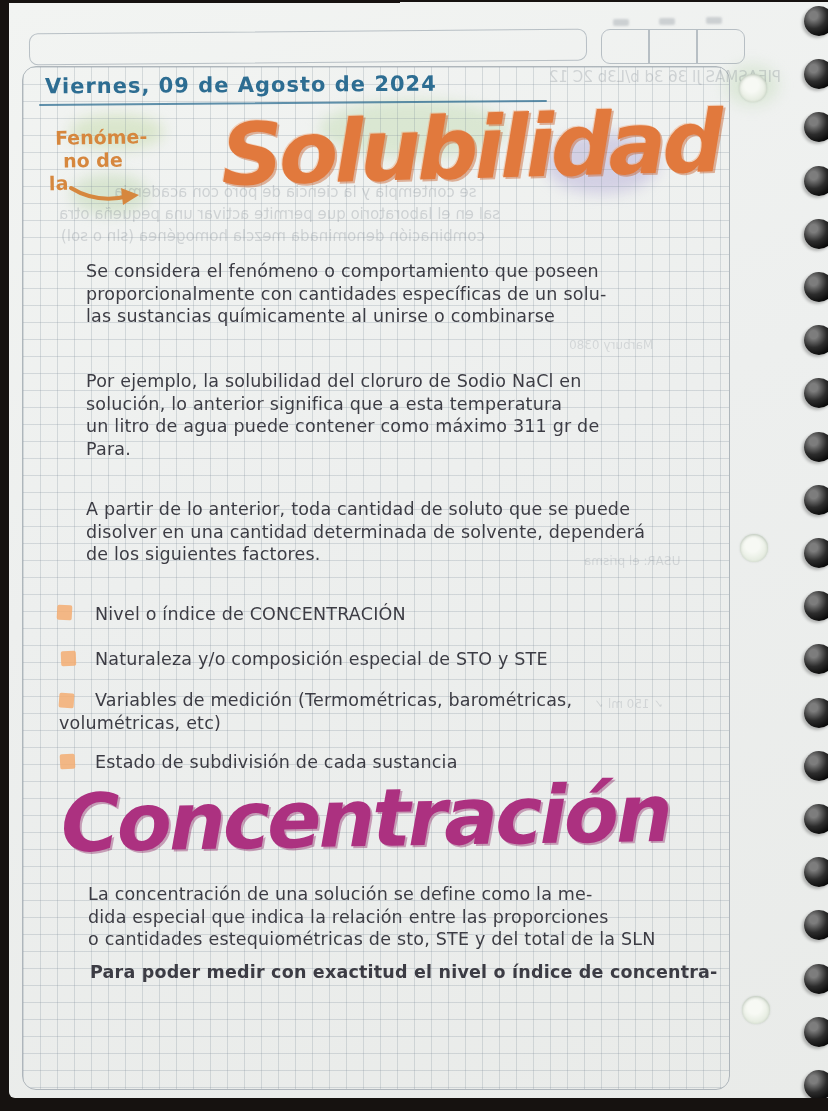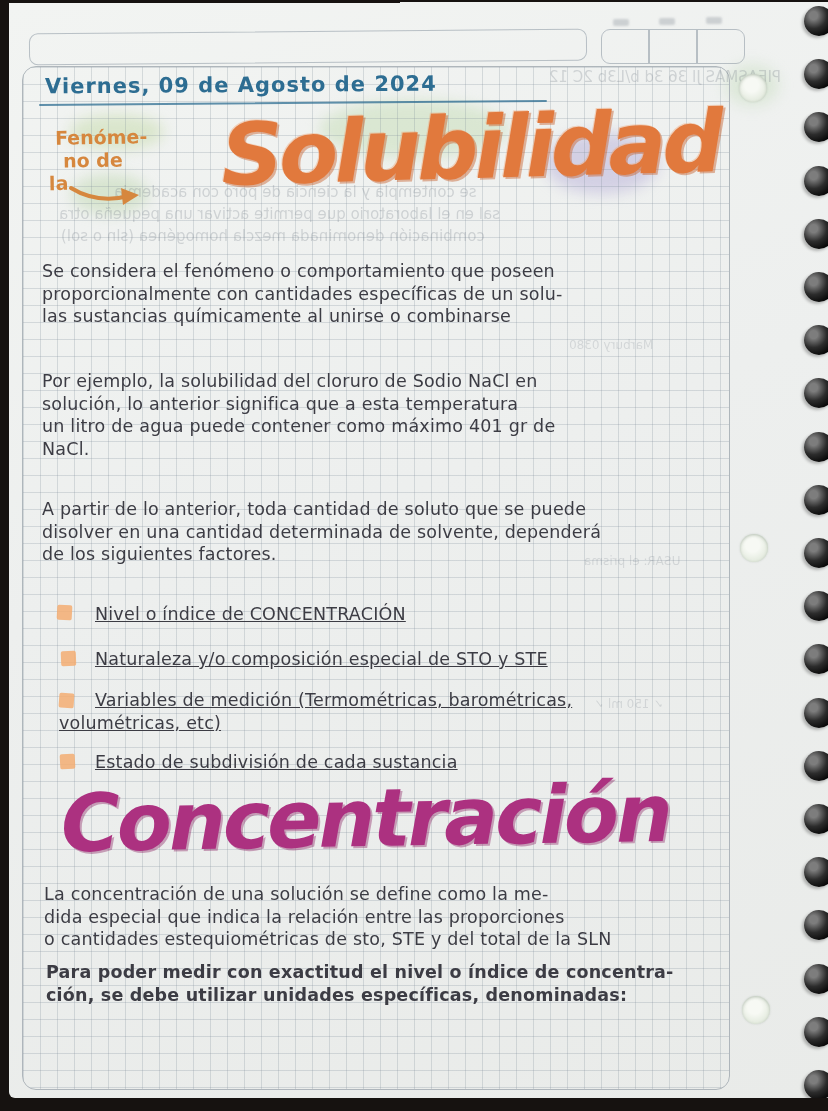--- a/index.html
+++ b/index.html
@@ -16,39 +16,39 @@
   #hdr-date-box .cell-divider{position:absolute;top:0;bottom:0;width:1.5px;background:#9aa4ad;}
   .tiny-mark{position:absolute;width:16px;height:7px;background:#8b929b;opacity:.35;filter:blur(1px);border-radius:2px;}
   
   #grid{position:absolute;left:13px;top:64px;width:706px;height:1022px;
     border:1.5px solid #a8b0b6;border-radius:14px;
     background-image:
       linear-gradient(to right, rgba(125,140,152,.28) 1px, transparent 1px),
       linear-gradient(to bottom, rgba(125,140,152,.28) 1px, transparent 1px);
     background-size:17px 17px;opacity:.9;}
   
-  .ink{position:absolute;color:#3c3c44;font-size:17.5px;line-height:22.6px;letter-spacing:.2px;width:700px;}
+  .ink{position:absolute;color:#3c3c44;font-size:17.5px;line-height:22.6px;letter-spacing:.2px;width:700px;margin-left:44px;}
   .ink div{white-space:nowrap;}
   #date-line{position:absolute;left:36px;top:71px;color:#2d6d92;font-size:21px;font-weight:600;
     letter-spacing:1px;transform:rotate(-.4deg);white-space:nowrap;}
   #date-underline{position:absolute;left:30px;top:100px;width:508px;height:2.4px;background:#2d6d92;
     opacity:.75;transform:rotate(-.45deg);border-radius:2px;}
   
   .side-label{position:absolute;color:#d6873e;font-weight:700;font-size:19px;white-space:nowrap;
     transform:rotate(-1deg);}
   
   #main-title{position:absolute;left:212px;top:96px;font-size:86px;font-weight:700;font-style:italic;
     color:#e1793d;letter-spacing:-4px;transform:rotate(-1.6deg);white-space:nowrap;
     text-shadow:2px 2px 0 rgba(198,96,44,.45), -1px -1px 0 rgba(240,160,110,.4);}
   #section2-title{position:absolute;left:52px;top:770px;font-size:80px;font-weight:700;font-style:italic;
     color:#ac3180;letter-spacing:-3px;transform:rotate(-1deg);white-space:nowrap;
     text-shadow:2px 2px 0 rgba(140,35,100,.4);}
   
   .bullet-sq{position:absolute;width:15px;height:15px;background:#f3ad72;opacity:.85;border-radius:2px;}
-  .bullet-text{position:absolute;color:#3c3c44;font-size:17.5px;white-space:nowrap;letter-spacing:.2px;text-decoration:underline;}
+  .bullet-text{position:absolute;color:#3c3c44;font-size:17.5px;white-space:nowrap;letter-spacing:.2px;}
   
   #label-arrow{position:absolute;left:58px;top:176px;}
   
   .ghost{position:absolute;color:#6c7580;transform:scaleX(-1);filter:blur(.7px);opacity:.25;
     font-size:15px;white-space:nowrap;}
   .ghost.small{font-size:12px;opacity:.2;}
   
   .smudge{position:absolute;border-radius:50%;filter:blur(7px);}
   
   .hole{position:absolute;width:28px;height:28px;border-radius:50%;
@@ -109,22 +109,22 @@
 
     <div class="ink" style="left:33px;top:258px;">
       <div>Se considera el fenómeno o comportamiento que poseen</div>
       <div>proporcionalmente con cantidades específicas de un solu-</div>
       <div>las sustancias químicamente al unirse o combinarse</div>
     </div>
 
     <div class="ink" style="left:33px;top:368px;">
       <div>Por ejemplo, la solubilidad del cloruro de Sodio NaCl en</div>
       <div>solución,  lo anterior  significa  que  a  esta  temperatura</div>
-      <div>un litro de agua puede contener como máximo  401 gr de</div>
-      <div>NaCl.</div>
+      <div>un litro de agua puede contener como máximo  311 gr de</div>
+      <div>Para.</div>
     </div>
 
     <div class="ink" style="left:33px;top:496px;">
       <div>A partir de  lo anterior, toda cantidad  de soluto  que se puede</div>
       <div>disolver en  una cantidad determinada  de solvente,  dependerá</div>
       <div>de los  siguientes  factores.</div>
     </div>
 
     <div class="bullet-sq" style="left:48px;top:603px;transform:rotate(3deg);"></div>
     <div class="bullet-text" style="left:86px;top:602px;">Nivel o índice de CONCENTRACIÓN</div>
@@ -142,21 +142,20 @@
     <div id="section2-title">Concentración</div>
 
     <div class="ink" style="left:35px;top:881px;">
       <div>La concentración de una solución se define  como la me-</div>
       <div>dida  especial  que  indica  la relación  entre  las  proporciones</div>
       <div>o cantidades  estequiométricas  de sto, STE y del total de la SLN</div>
     </div>
 
     <div class="ink" style="left:37px;top:959px;font-weight:bold;">
       <div>Para poder medir con  exactitud  el nivel  o índice  de  concentra-</div>
-      <div>ción,  se debe  utilizar  unidades  específicas, denominadas:</div>
     </div>
 
     <div class="hole" style="left:730px;top:72px;"></div>
     <div class="hole" style="left:731px;top:532px;"></div>
     <div class="hole" style="left:733px;top:994px;"></div>
 
   </div>
 
   <div id="spiral-binding">
       <div class="ring" style="top: 6px;"></div>

